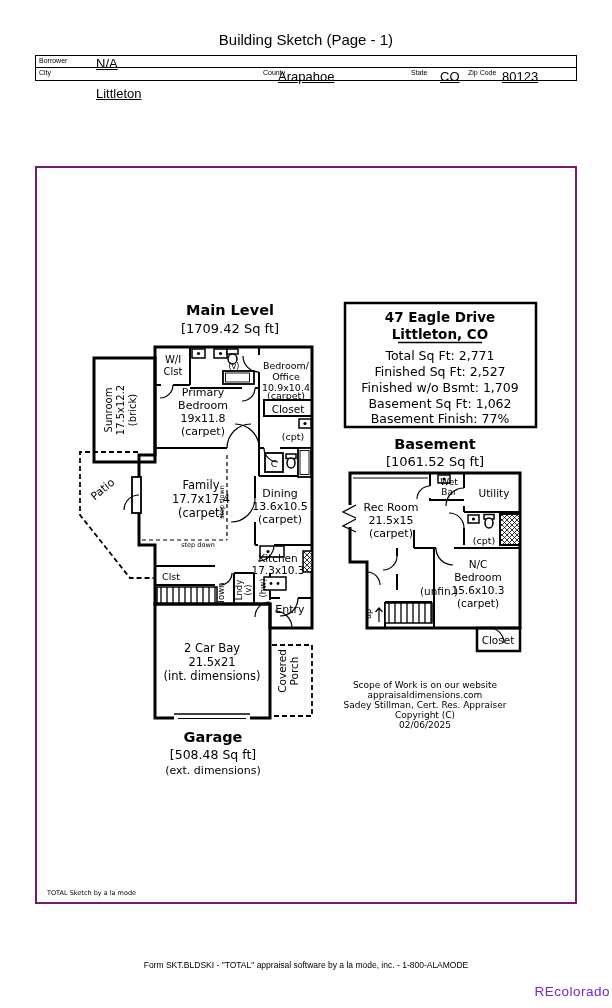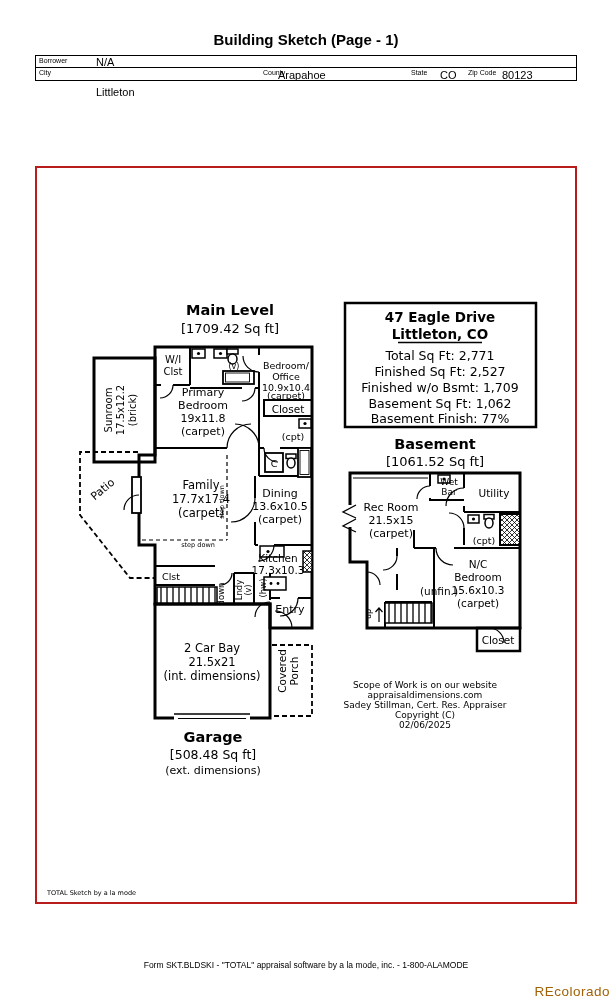--- a/index.html
+++ b/index.html
@@ -1,26 +1,26 @@
 <!DOCTYPE html>
 <html><head>
 <meta charset="utf-8">
 <style>
   html,body{margin:0;padding:0;background:#fff;}
   body{width:612px;height:1008px;position:relative;font-family:"Liberation Sans",sans-serif;color:#000;overflow:hidden;}
-  .title{position:absolute;top:31px;left:0;width:612px;text-align:center;font-size:15px;font-weight:bold;}
+  .title{position:absolute;top:31px;left:0;width:612px;text-align:center;font-size:15px;font-weight:normal;}
   .hdr{position:absolute;left:35px;top:55px;width:540px;border:1px solid #000;}
   .hrow{position:relative;border-bottom:1px solid #000;height:11px;}
   .hrow:last-child{border-bottom:none;}
   .hlab{position:absolute;top:1px;font-size:7px;color:#000;}
-  .hval{position:absolute;top:0px;font-size:11px;}
-  .sketch{position:absolute;left:35px;top:166px;width:538px;height:734px;border:2px solid #b91c1c;}
+  .hval{position:absolute;top:0px;font-size:13px;text-decoration:underline;}
+  .sketch{position:absolute;left:35px;top:166px;width:538px;height:734px;border:2px solid #701a75;}
   .sketch svg{display:block;}
   .footer{position:absolute;top:960px;left:0;width:612px;text-align:center;font-size:8.5px;}
-  .wm{position:absolute;top:984px;right:2px;font-size:13.5px;color:#a16207;letter-spacing:0.5px;}
+  .wm{position:absolute;top:984px;right:2px;font-size:13.5px;color:#6d28d9;letter-spacing:0.5px;}
   text{font-family:"DejaVu Sans",sans-serif;fill:#000;}
   .b{font-weight:bold;}
 </style>
 </head>
 <body>
 
 <div class="title">Building Sketch (Page - 1)</div>
 
 <div class="hdr">
   <div class="hrow">

